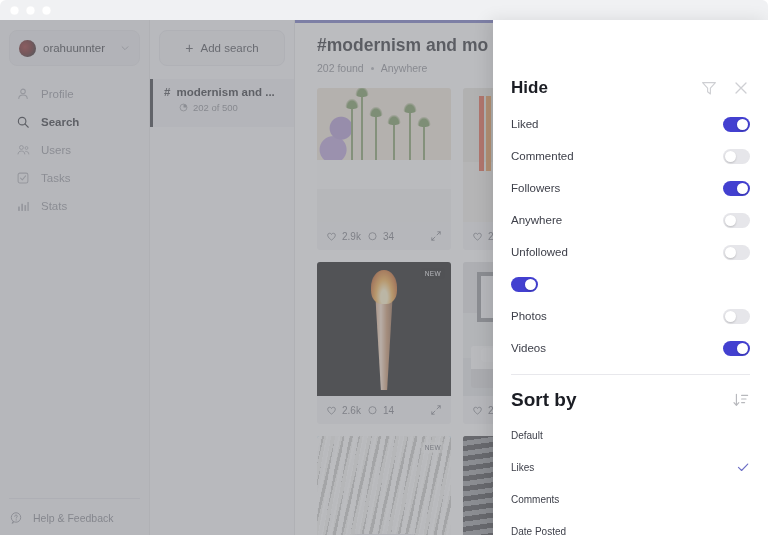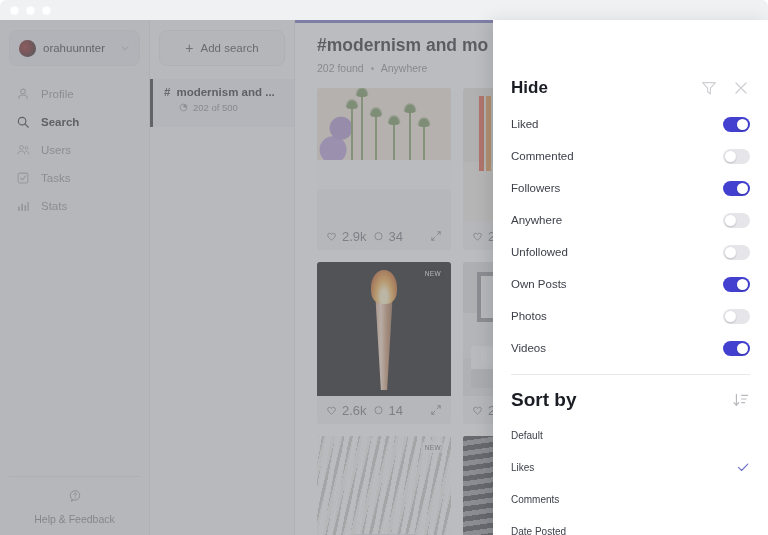--- a/index.html
+++ b/index.html
@@ -78,21 +78,21 @@
   }
   .nav-item.active { color: #22242b; font-weight: bold; }
   .nav-ico { width: 14px; height: 14px; flex: 0 0 auto; opacity: .75; }
   .nav-item.active .nav-ico { opacity: 1; }
 
   .helpbar {
     position: absolute; left: 9px; right: 9px; bottom: 10px;
     border-top: 1px solid #e1e1e6;
     padding-top: 12px;
     display: flex; align-items: center; gap: 10px;
-    font-size: 10.5px; color: #7d7f88; flex-direction: column;
+    font-size: 10.5px; color: #7d7f88;
   }
 
   
   .searchcol {
     position: absolute; top: 0; left: 150px;
     width: 145px; height: 515px;
     background: #f7f7f9;
     border-right: 1px solid #e4e4e8;
   }
   .add-search {
@@ -158,21 +158,21 @@
   }
   .col { display: flex; flex-direction: column; gap: 12px; width: 134px; }
   .card {
     width: 134px; background: #f3f3f5; border-radius: 3px;
     overflow: hidden; position: relative;
   }
   .thumb { width: 134px; height: 134px; position: relative; overflow: hidden; }
   .meta {
     height: 28px; display: flex; align-items: center;
     padding: 0 9px; gap: 6px;
-    font-size: 13px; color: #6f717a;
+    font-size: 10px; color: #6f717a;
   }
   .meta .grp { display: flex; align-items: center; gap: 5px; }
   .meta .spacer { flex: 1 1 auto; }
   .badge-new {
     position: absolute; top: 6px; right: 6px;
     font-size: 6.5px; letter-spacing: .4px;
     color: #e9e9ec; background: rgba(0,0,0,.45);
     padding: 2px 4px; border-radius: 2px;
   }
   .badge-new.dark { color: #5d5f68; background: rgba(255,255,255,.55); }
@@ -679,21 +679,20 @@
       </div>
 
       <div class="opt-row">
         <span class="opt-label">Unfollowed</span>
         <span class="toggle">
             <i></i>
           </span>
       </div>
 
       <div class="opt-row">
-        <span class="opt-label">Own Posts</span>
         <span class="toggle on">
             <i></i>
           </span>
       </div>
 
       <div class="opt-row">
         <span class="opt-label">Photos</span>
         <span class="toggle">
             <i></i>
           </span>

